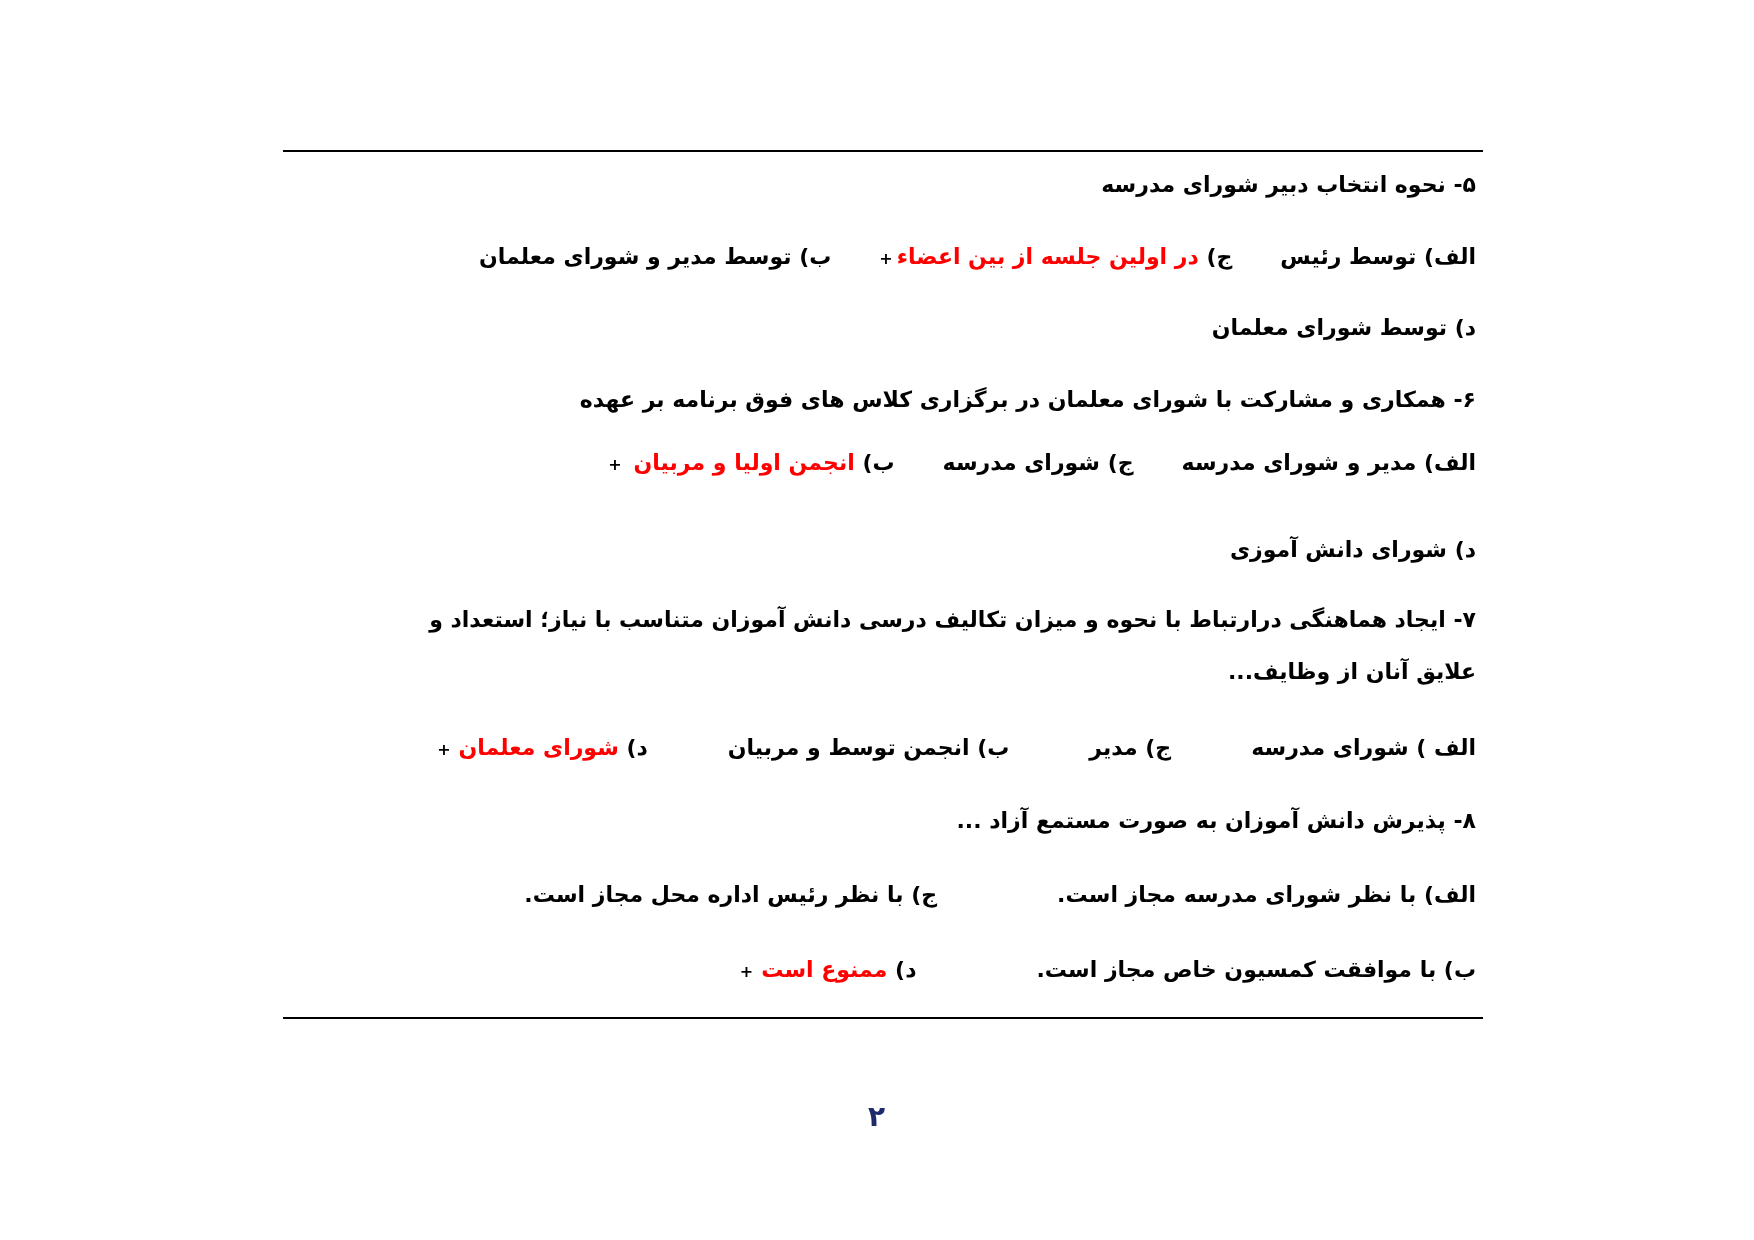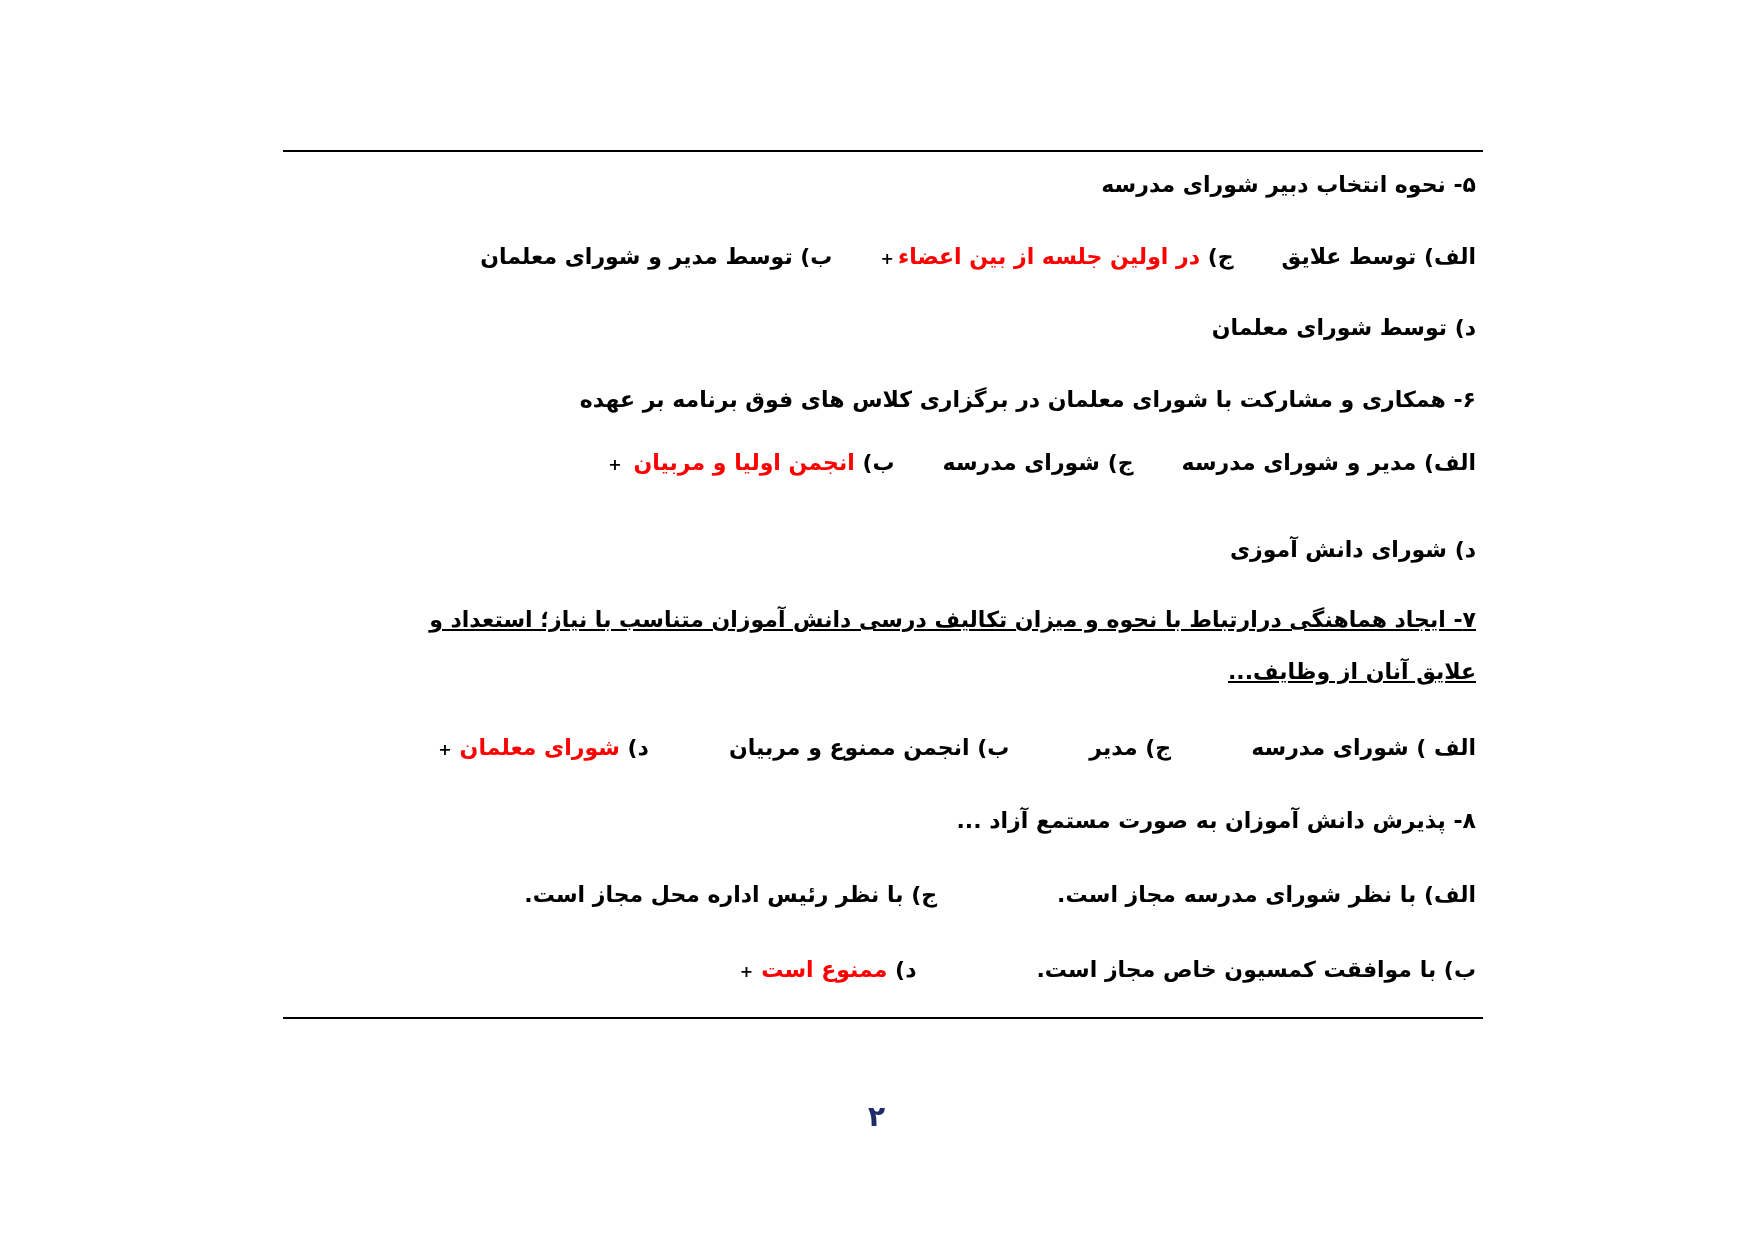--- a/index.html
+++ b/index.html
@@ -61,41 +61,41 @@
   </style>
 </head>
 <body>
 
 <div class="rule top"></div>
 
 <div class="line" style="top:170px;">
   <span>۵- نحوه انتخاب دبیر شورای مدرسه</span>
 </div>
 <div class="line" style="top:242px;">
-  <span class="opt">الف) توسط علایق</span><span class="gap-m"></span><span class="opt"><span>ج) </span><span class="red">در اولین جلسه از بین اعضاء</span><span class="plus">+</span></span><span class="gap-m"></span><span class="opt">ب) توسط مدیر و شورای معلمان</span>
+  <span class="opt">الف) توسط رئیس</span><span class="gap-m"></span><span class="opt"><span>ج) </span><span class="red">در اولین جلسه از بین اعضاء</span><span class="plus">+</span></span><span class="gap-m"></span><span class="opt">ب) توسط مدیر و شورای معلمان</span>
 </div>
 <div class="line" style="top:313px;">
   <span class="opt">د) توسط شورای معلمان</span>
 </div>
 
 <div class="line" style="top:385px;margin-left:32px;">
   <span>۶- همکاری و مشارکت با شورای معلمان در برگزاری کلاس های فوق برنامه بر عهده</span>
 </div>
 <div class="line" style="top:448px;">
   <span class="opt">الف) مدیر و شورای مدرسه</span><span class="gap-m"></span><span class="opt">ج) شورای مدرسه</span><span class="gap-m"></span><span class="opt"><span>ب) </span><span class="red">انجمن اولیا و مربیان</span><span class="plus" style="margin-right:12px;">+</span></span>
 </div>
 <div class="line" style="top:535px;">
   <span class="opt">د) شورای دانش آموزی</span>
 </div>
 
-<div class="line wrap" style="top:594px;text-decoration:underline;">
+<div class="line wrap" style="top:594px;">
   <span>۷- ایجاد هماهنگی درارتباط با نحوه و میزان تکالیف درسی دانش آموزان متناسب با نیاز؛ استعداد و علایق آنان از وظایف...</span>
 </div>
 <div class="line" style="top:733px;">
-  <span class="opt">الف )  شورای مدرسه</span><span class="gap-l"></span><span class="opt">ج) مدیر</span><span class="gap-l"></span><span class="opt">ب)  انجمن ممنوع و مربیان</span><span class="gap-l"></span><span class="opt"><span>د) </span><span class="red">شورای معلمان</span><span class="plus" style="margin-right:8px;">+</span></span>
+  <span class="opt">الف )  شورای مدرسه</span><span class="gap-l"></span><span class="opt">ج) مدیر</span><span class="gap-l"></span><span class="opt">ب)  انجمن توسط و مربیان</span><span class="gap-l"></span><span class="opt"><span>د) </span><span class="red">شورای معلمان</span><span class="plus" style="margin-right:8px;">+</span></span>
 </div>
 
 <div class="line" style="top:806px;">
   <span>۸- پذیرش دانش آموزان به صورت مستمع آزاد ...</span>
 </div>
 <div class="line" style="top:880px;">
   <span class="opt">الف) با نظر شورای مدرسه مجاز است.</span><span class="gap-xl"></span><span class="opt">ج) با نظر رئیس اداره محل مجاز است.</span>
 </div>
 <div class="line" style="top:955px;margin-left:16px;">
   <span class="opt">ب) با موافقت کمسیون خاص مجاز است.</span><span class="gap-xl"></span><span class="opt"><span>د) </span><span class="red">ممنوع است</span><span class="plus" style="margin-right:8px;">+</span></span>

